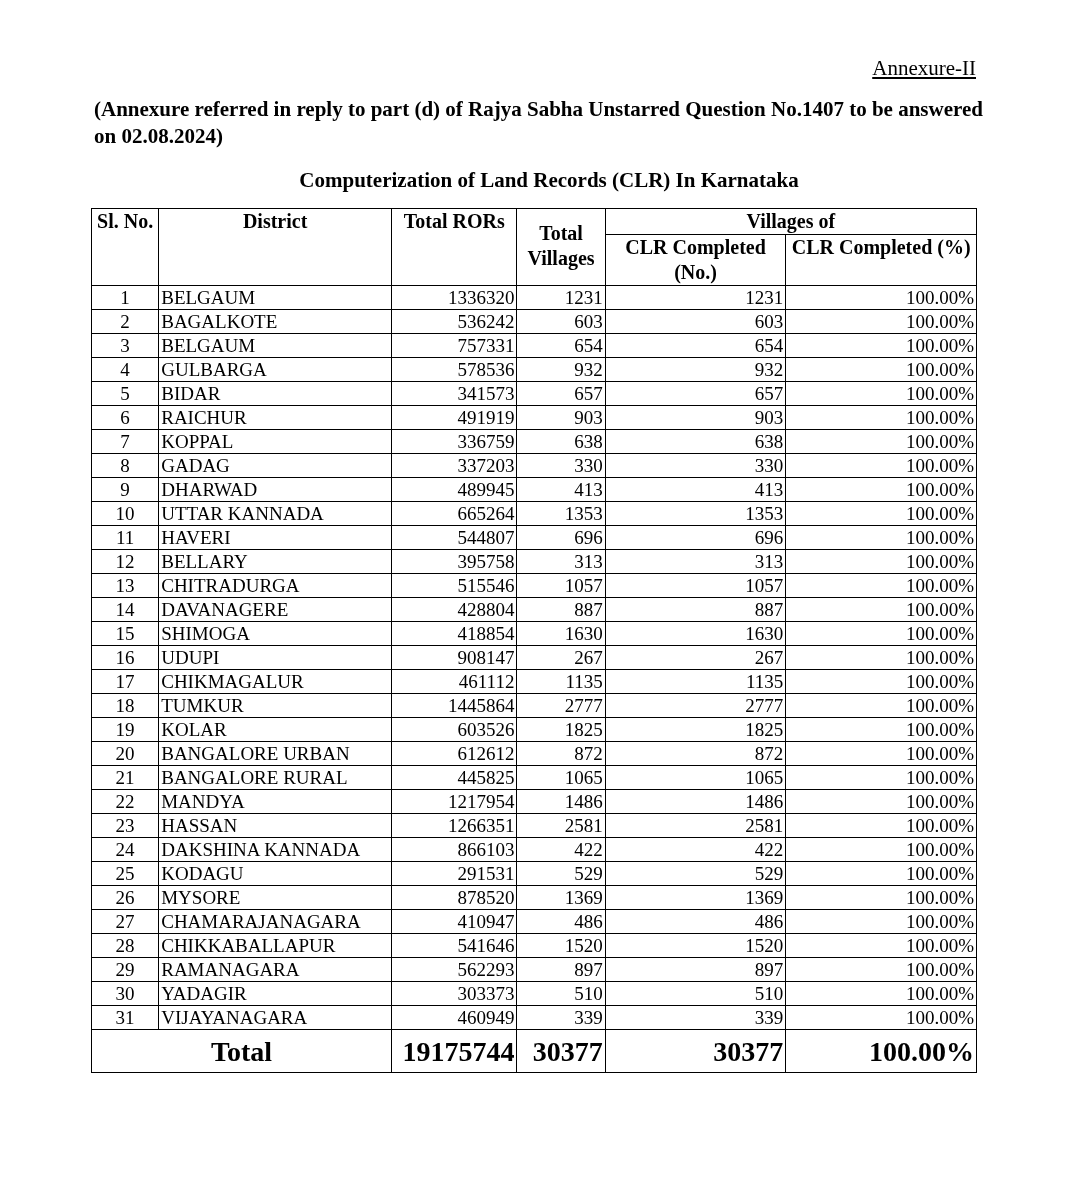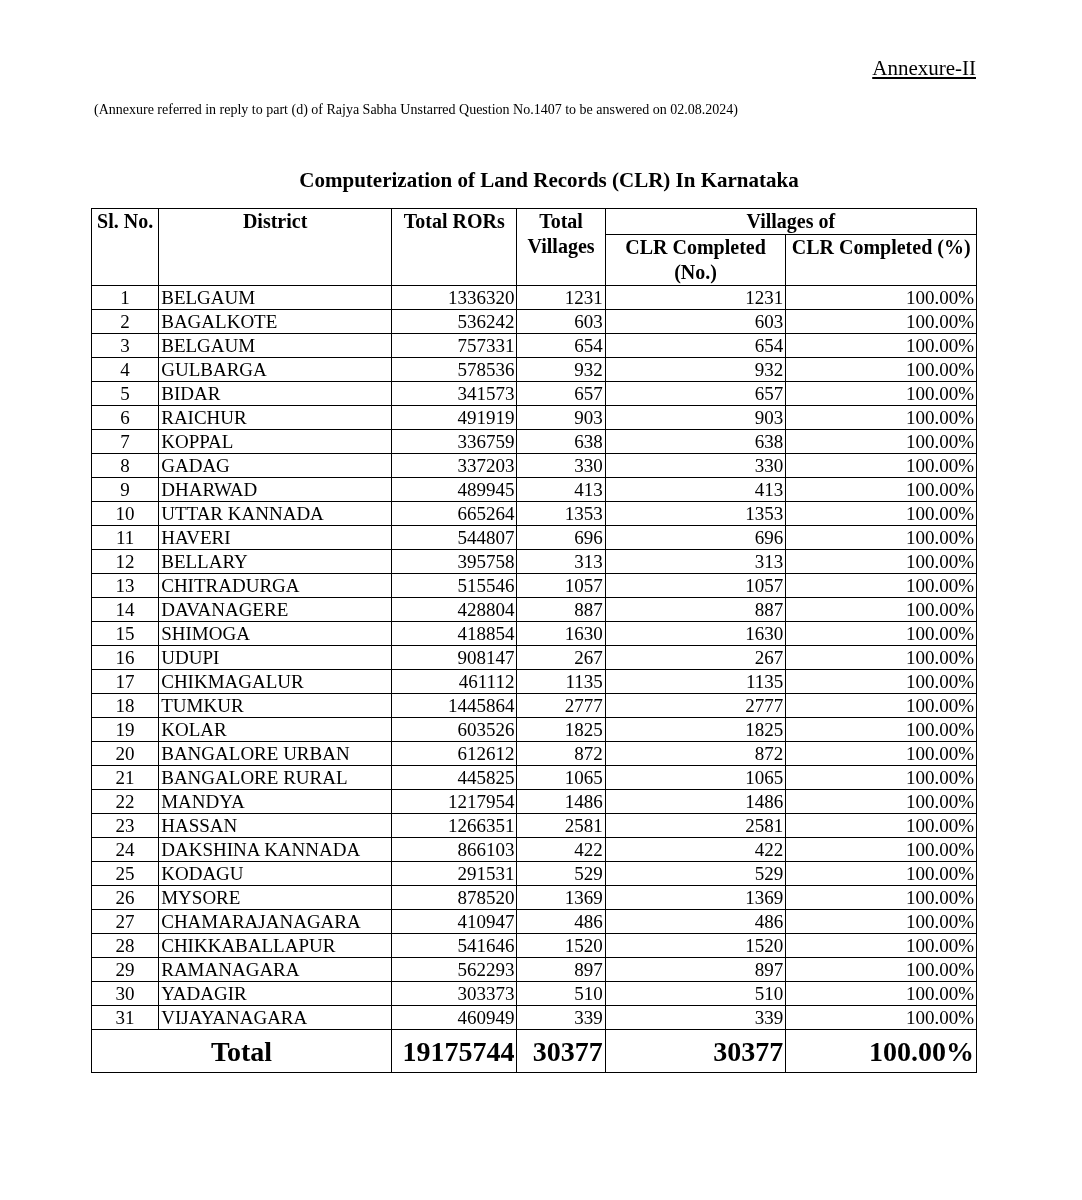--- a/index.html
+++ b/index.html
@@ -1,18 +1,18 @@
 <!DOCTYPE html>
 <html><head>
 <meta charset="utf-8">
 <style>
   html, body { margin: 0; padding: 0; background: #ffffff; }
   body { width: 1082px; height: 1200px; position: relative; font-family: "Liberation Serif", serif; color: #000; }
   .annexure { position: absolute; right: 106px; top: 56px; font-weight: normal; font-size: 21px; text-decoration: underline; }
-  .reference { position: absolute; left: 94px; top: 96px; width: 890px; font-weight: normal; font-size: 14px; line-height: 27px; }
+  .reference { position: absolute; left: 94px; top: 96px; width: 890px; font-weight: bold; font-size: 21px; line-height: 27px; }
   .title { position: absolute; left: 0; width: 1042px; top: 168px; text-align: center; font-weight: bold; font-size: 21px; margin-left: 28px; }
   table { position: absolute; left: 91px; top: 208px; width: 886px; border-collapse: collapse; font-size: 19px; }
   td, th { border: 1.5px solid #000; padding: 0 2px; height: 23px; line-height: 23px; }
   th { font-weight: bold; font-size: 20px; line-height: 25px; vertical-align: top; text-align: center; }
   td.sl { text-align: center; width: 62px; }
   td.dist { text-align: left; width: 226px; }
   td.num { text-align: right; }
   tr.total td { height: 42px; font-weight: bold; font-size: 28px; }
   col.c1 { width: 66px; } col.c2 { width: 232px; } col.c3 { width: 125px; }
   col.c4 { width: 88px; } col.c5 { width: 180px; } col.c6 { width: 190px; }
@@ -31,21 +31,21 @@
       <col class="c3">
       <col class="c4">
       <col class="c5">
       <col class="c6">
     </colgroup>
   <thead>
     <tr>
       <th rowspan="2">Sl. No.</th>
       <th rowspan="2">District</th>
       <th rowspan="2">Total RORs</th>
-      <th rowspan="2" style="padding-top:0;">Total Villages</th>
+      <th rowspan="2" style="padding-top:12px;">Total Villages</th>
       <th colspan="2">Villages of</th>
     </tr>
     <tr>
       <th>CLR Completed (No.)</th>
       <th>CLR Completed (%)</th>
     </tr>
   </thead>
   <tbody id="rows">
       <tr>
         <td class="sl">1</td>

